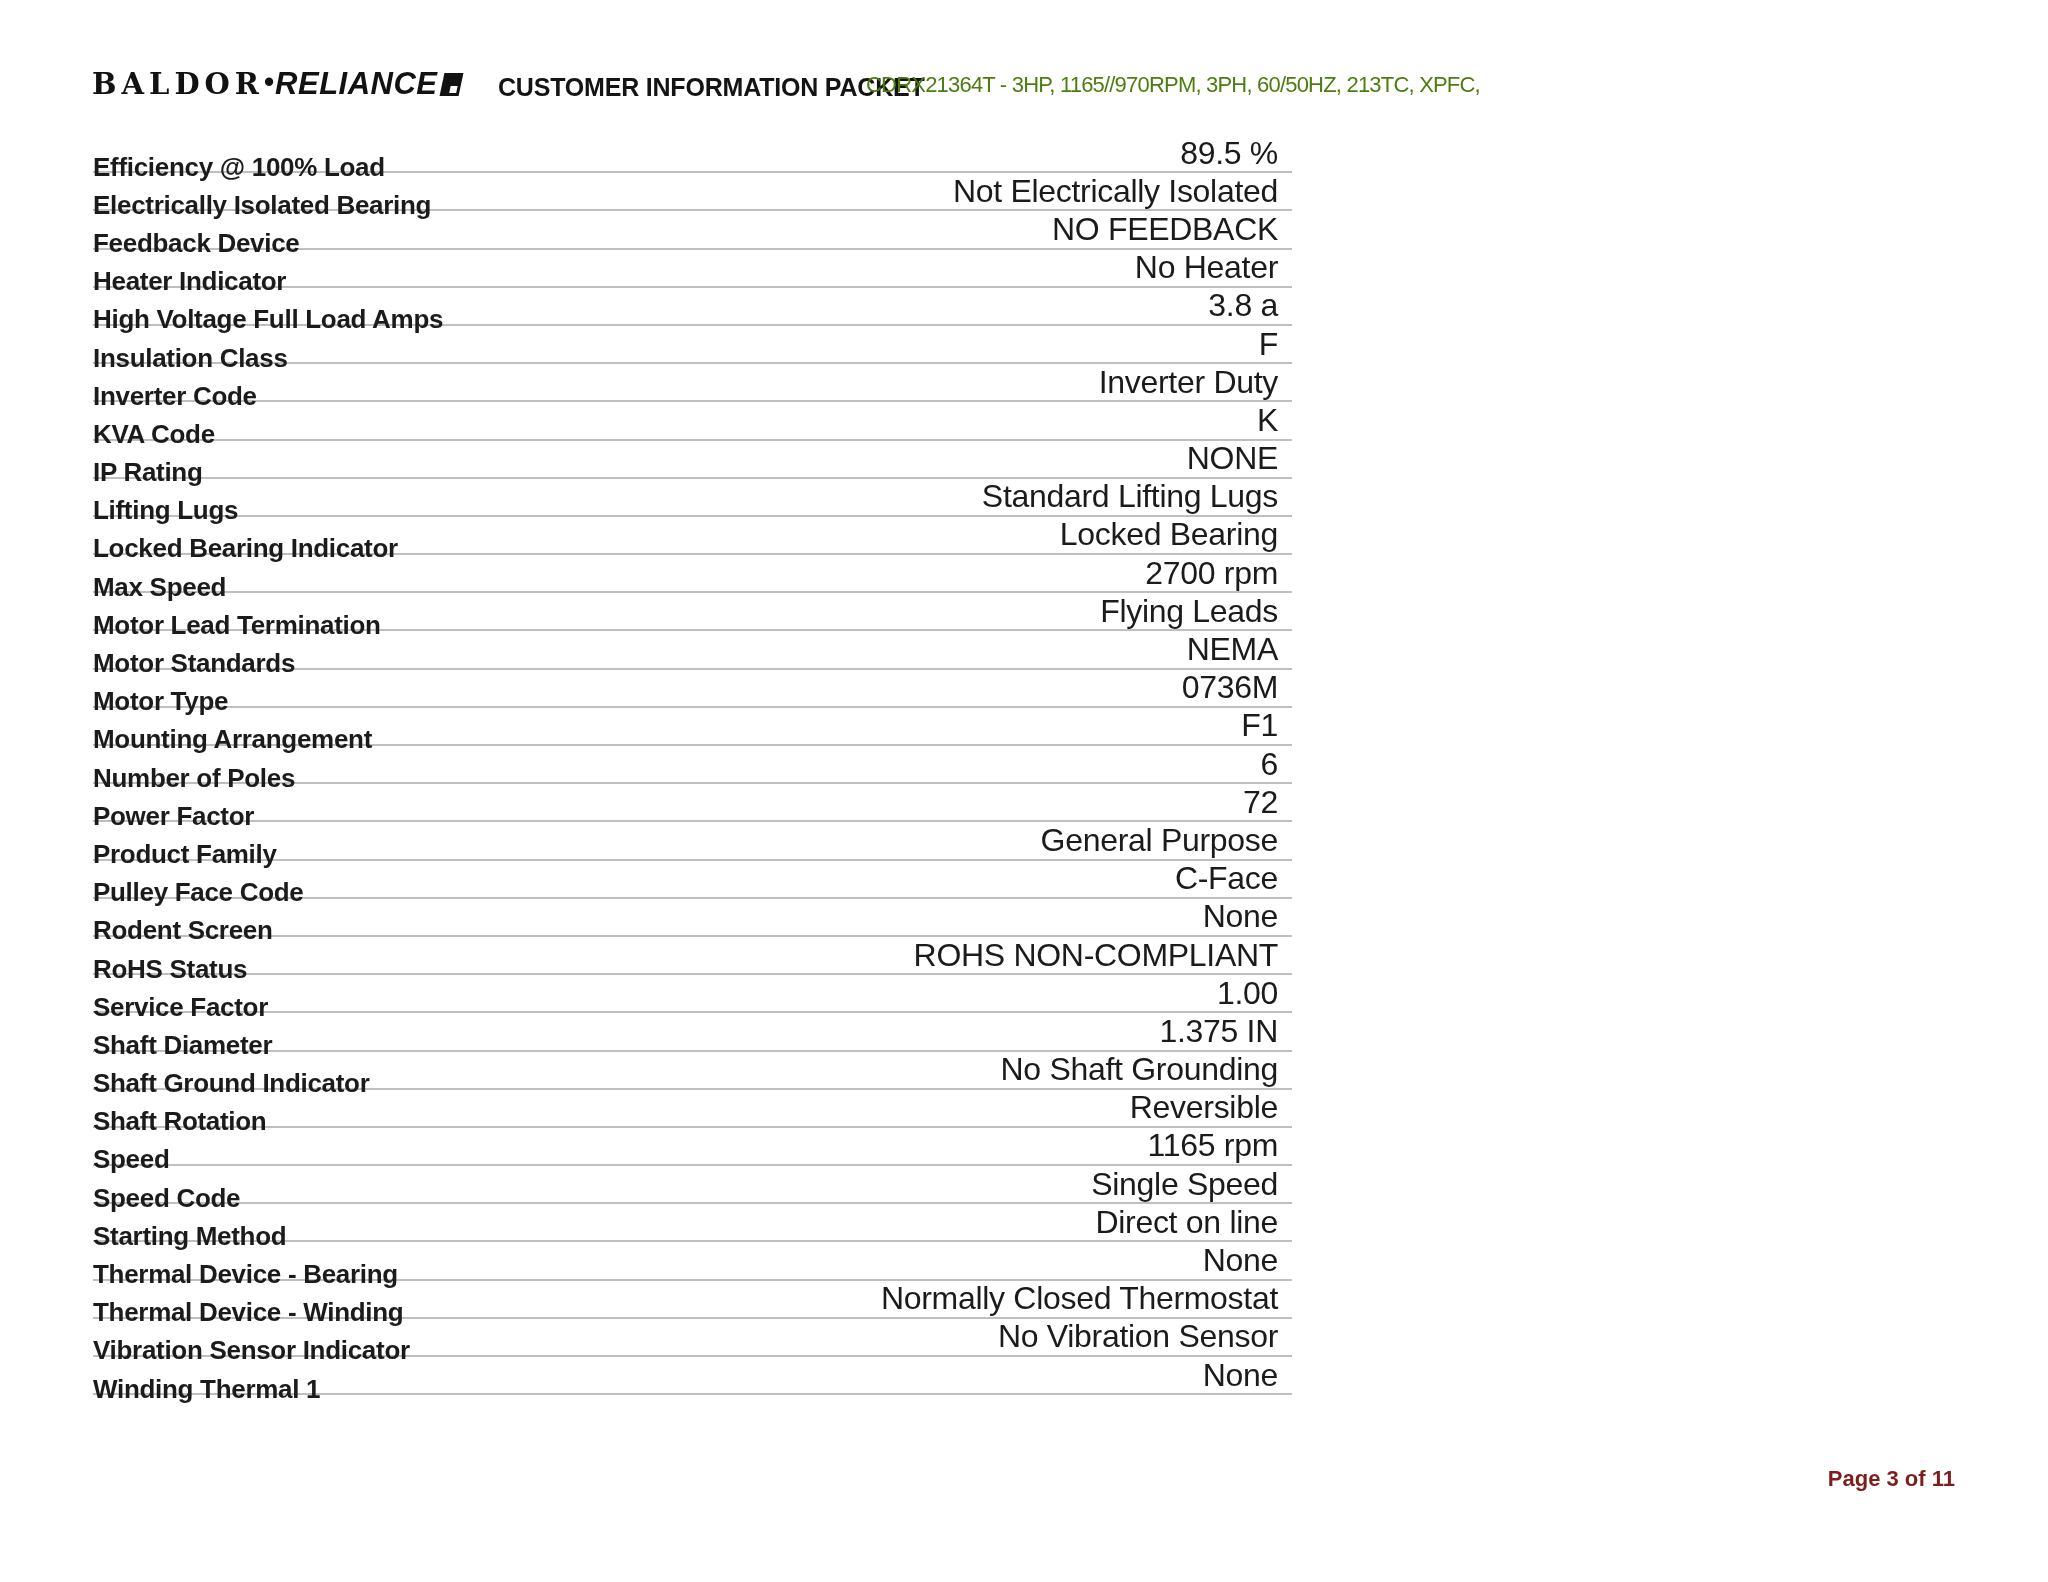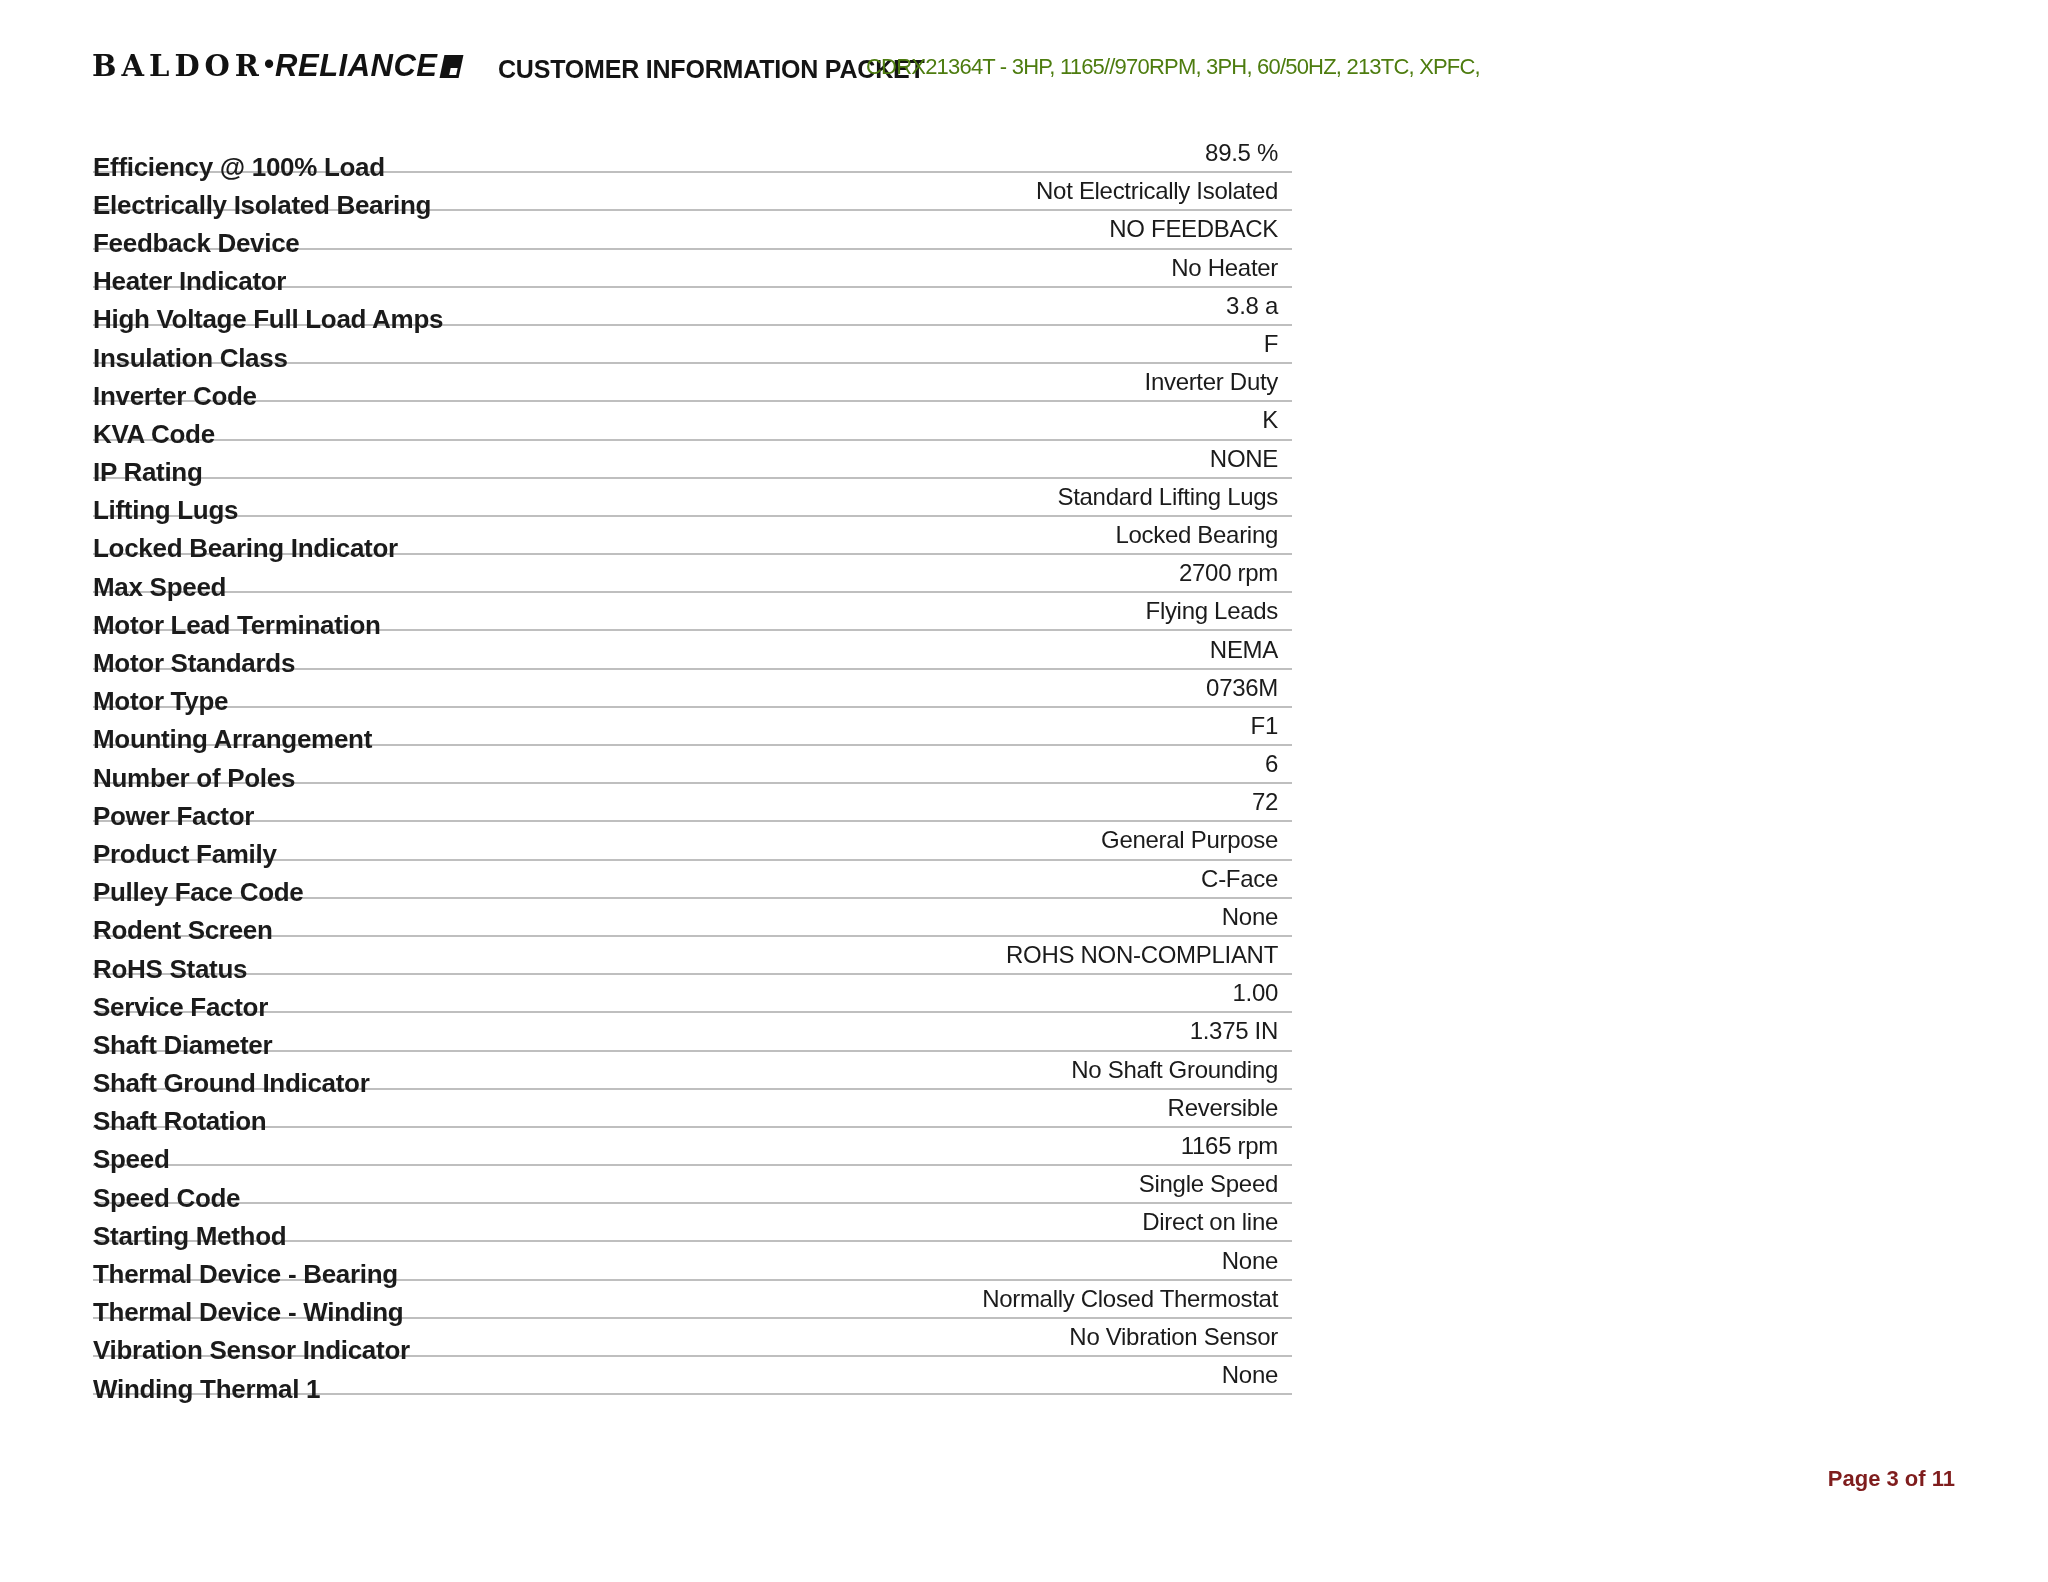--- a/index.html
+++ b/index.html
@@ -7,21 +7,21 @@
     position: relative;
     width: 2048px;
     height: 1582px;
     background: var(--bg, #ffffff);
     font-family: "Liberation Sans", sans-serif;
     color: var(--text, #1b1b1b);
     overflow: hidden;
   }
 
   
-  .header { position: absolute; left: 0; top: 46px; width: 100%; height: 46px; }
+  .header { position: absolute; left: 0; top: 64px; width: 100%; height: 46px; }
   .logo { position: absolute; left: 92px; top: 2px; white-space: nowrap; }
   .logo-baldor {
     font-family: "DejaVu Serif", serif;
     font-weight: bold;
     font-size: 29px;
     letter-spacing: 5px;
     color: #121212;
   }
   .logo-dot { font-size: 29px; font-weight: bold; color: #121212; margin: 0 1px 0 0; position: relative; top: -2px; }
   .logo-reliance {
@@ -81,21 +81,21 @@
   }
   .spec-label {
     font-weight: 700;
     font-size: 26px;
     letter-spacing: -0.3px;
     white-space: nowrap;
     margin-top: 28px;
   }
   .spec-value {
     font-weight: 400;
-    font-size: 24px;
+    font-size: 32px;
     letter-spacing: -0.3px;
     padding-right: 14px;
     white-space: nowrap;
     text-align: right;
   }
 
   
   .page-indicator {
     position: absolute;
     right: 93px; top: 1466px;

